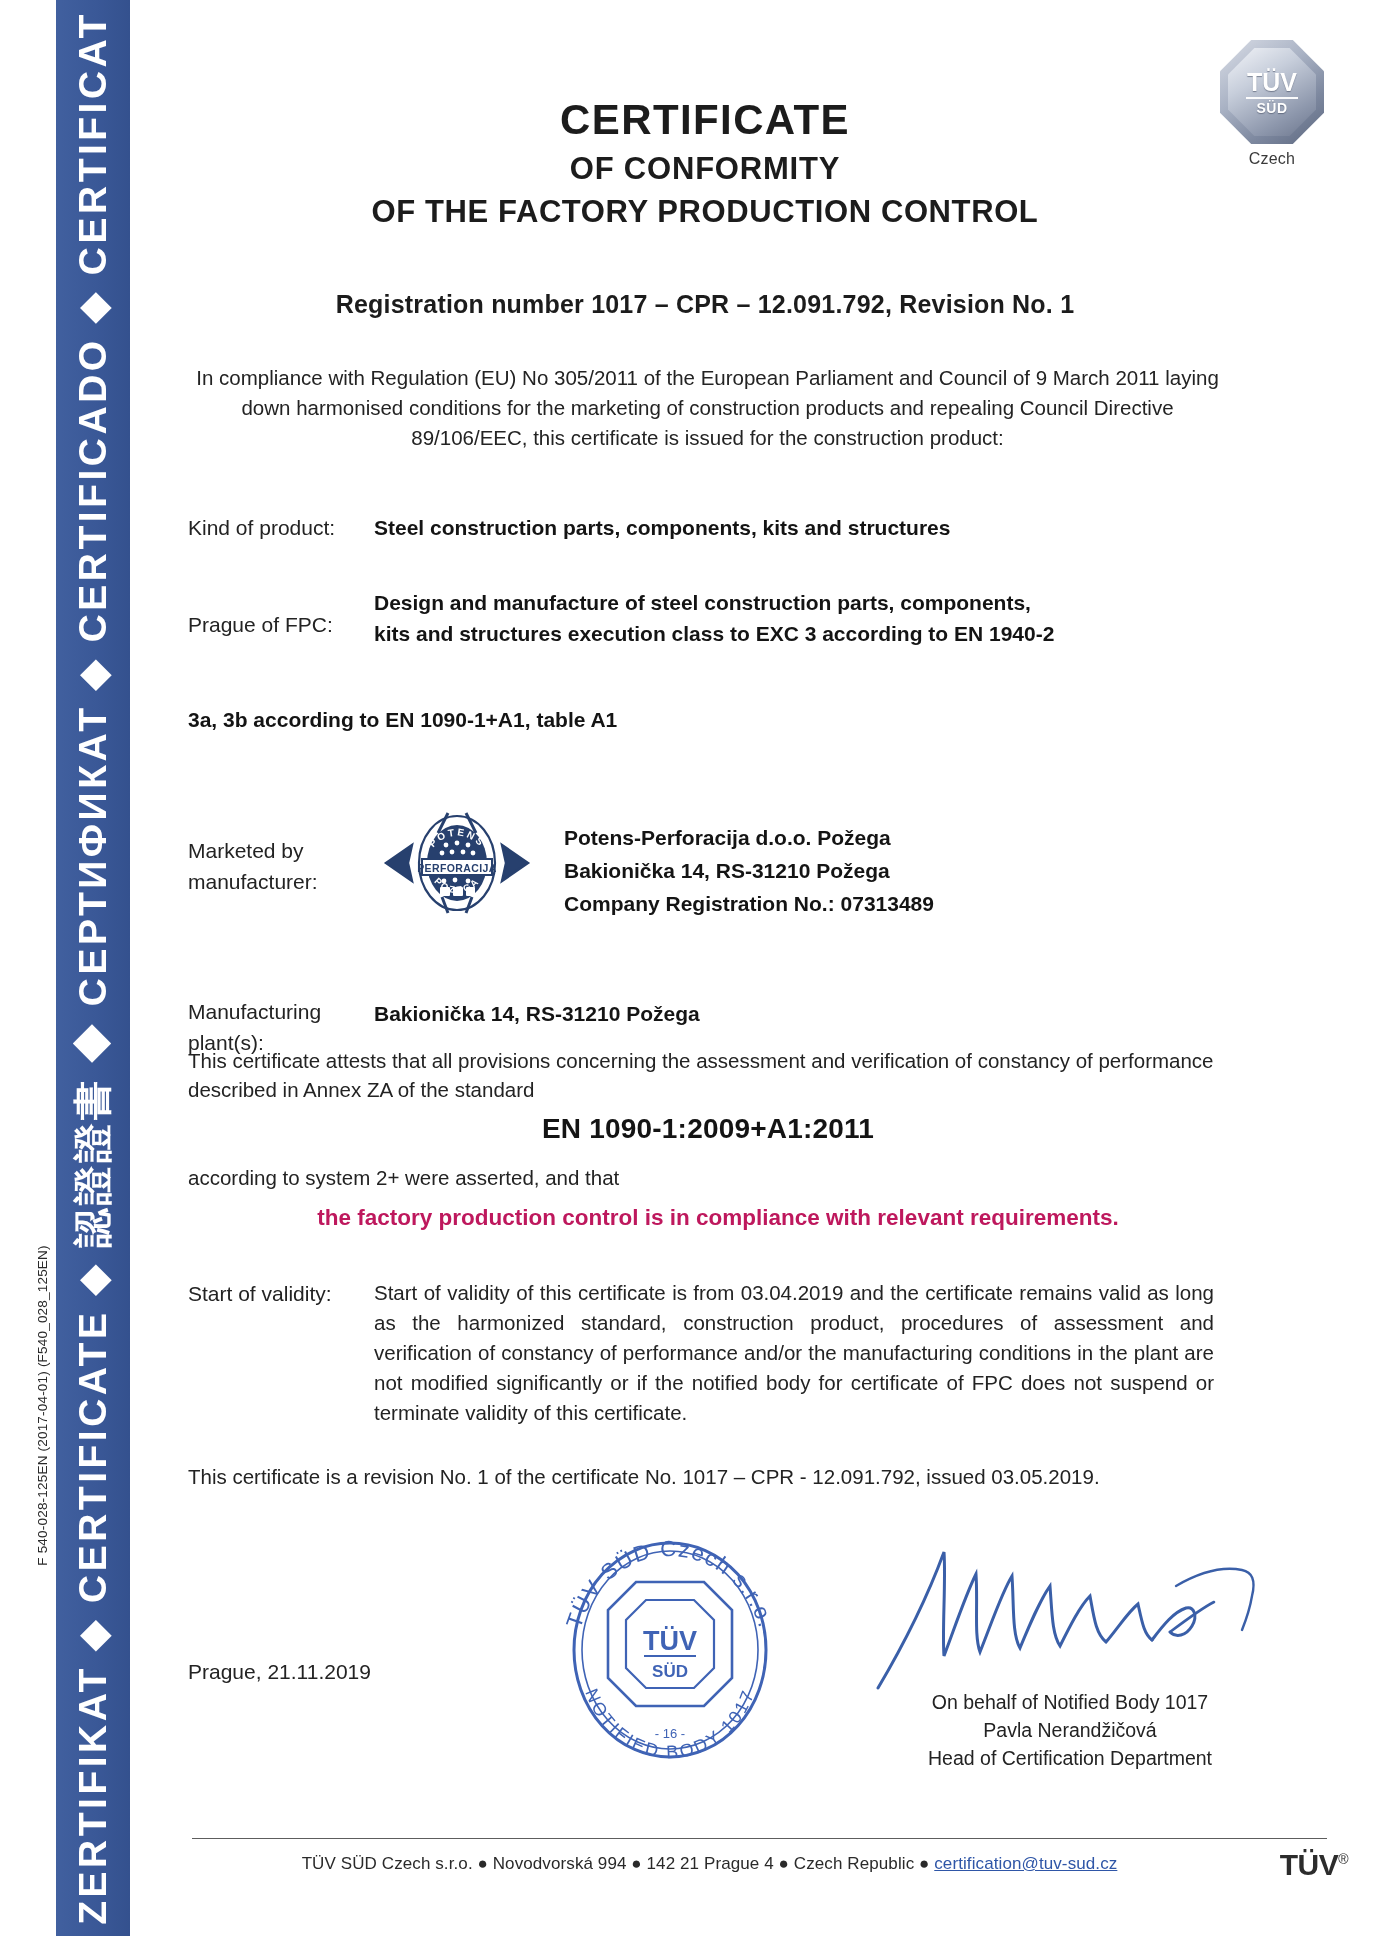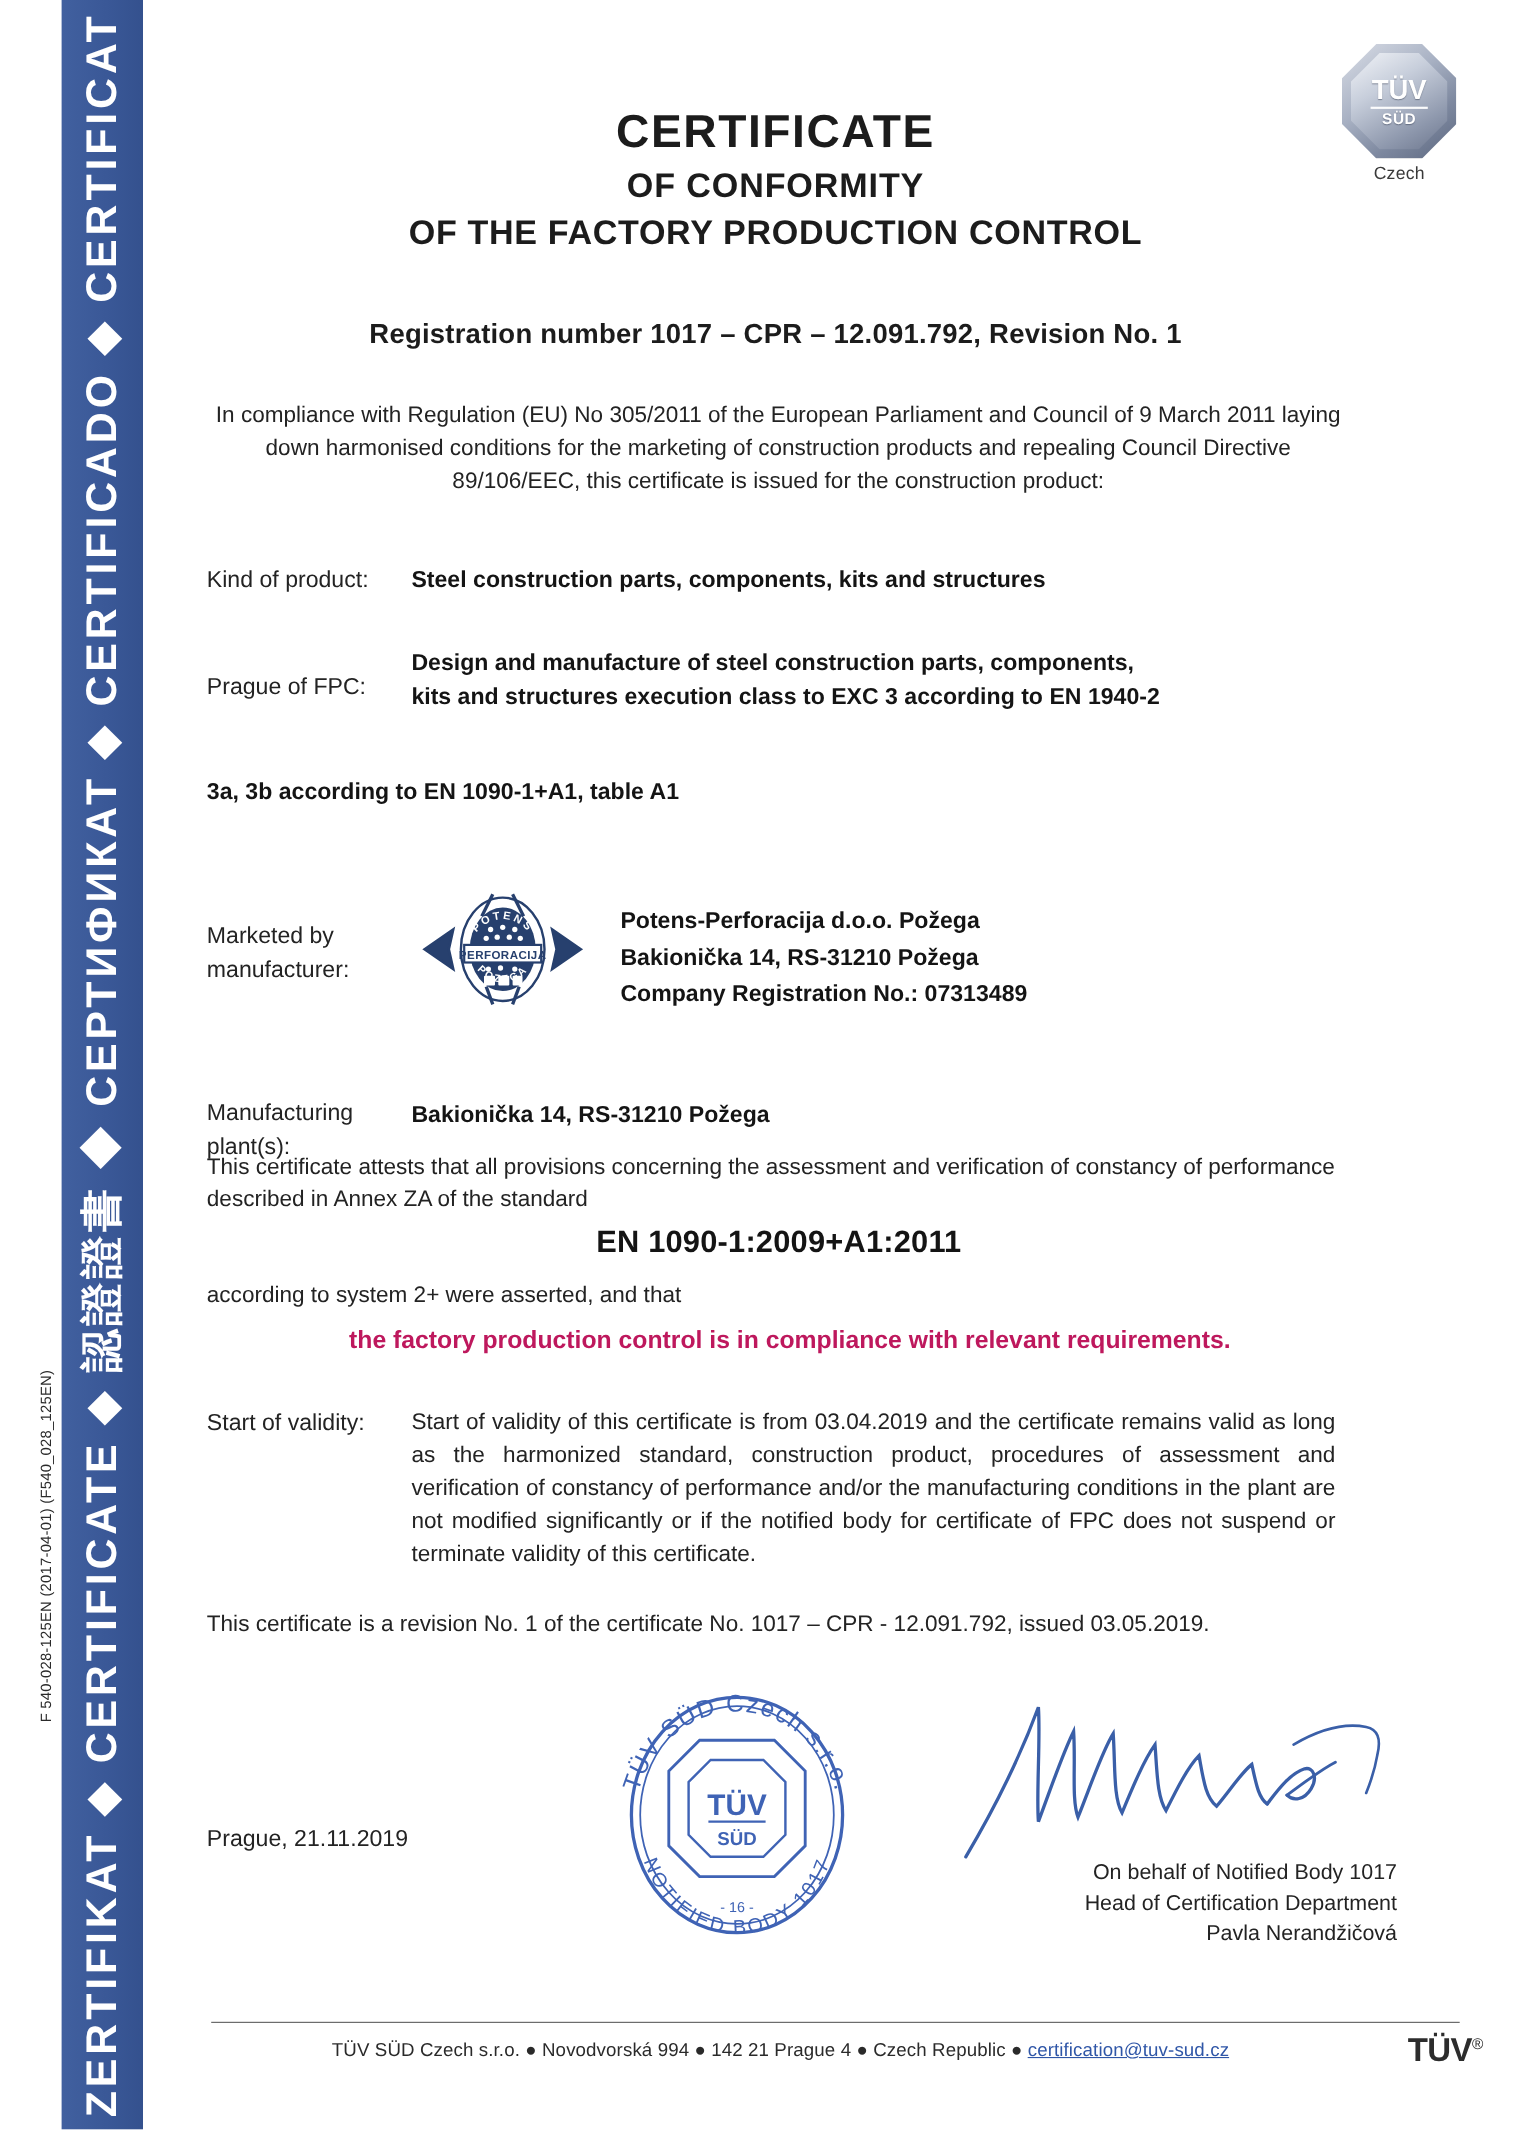--- a/index.html
+++ b/index.html
@@ -186,21 +186,21 @@
     font-size: 20.5px; line-height: 29px; color: #232323;
   }
 
   
   .stamp { position: absolute; left: 420px; top: 1538px; width: 240px; height: 225px; }
 
   
   .sig-wrap { position: absolute; left: 740px; top: 1538px; width: 400px; height: 230px; }
   .sig-svg { position: absolute; left: 0; top: 0; }
   .sig-lines {
-    position: absolute; left: 0; top: 150px; width: 400px; text-align: right;
+    position: absolute; left: 0; top: 150px; width: 400px; text-align: center;
     font-size: 19.5px; line-height: 28px; color: #232323;
   }
 
   .place {
     position: absolute; left: 58px; top: 1660px;
     font-size: 21px; color: #232323;
   }
 
   
   .footer-rule {
@@ -383,22 +383,22 @@
                  C 182 74, 182 96, 190 108 C 200 88, 210 68, 220 58
                  C 224 80, 226 96, 236 104 C 248 90, 258 74, 268 66
                  C 272 84, 274 96, 282 102"></path>
         <path d="M282 102 C 294 86, 304 74, 316 70 C 324 68, 328 78, 322 88 C 316 98, 306 100, 300 94"></path>
         <path d="M300 94 C 316 82, 332 70, 344 64" stroke-width="2.6"></path>
         <path d="M306 48 C 330 34, 352 28, 372 32 C 382 34, 386 42, 382 58 C 380 70, 376 82, 372 92" stroke-width="2.4"></path>
       </g>
     </svg>
     <div class="sig-lines">
       <div>On behalf of Notified Body 1017</div>
+      <div>Pavla Nerandžičová</div>
       <div>Head of Certification Department</div>
-      <div>Pavla Nerandžičová</div>
     </div>
   </div>
 
   <div class="place">Prague, 21.11.2019</div>
 
   <div class="footer-rule"></div>
   <div class="footer">
     <span>TÜV SÜD Czech s.r.o. ● Novodvorská 994 ● 142 21  Prague 4 ● Czech Republic ● </span><a class="mail" href="#">certification@tuv-sud.cz</a>
   </div>
   <div class="footer-logo">

